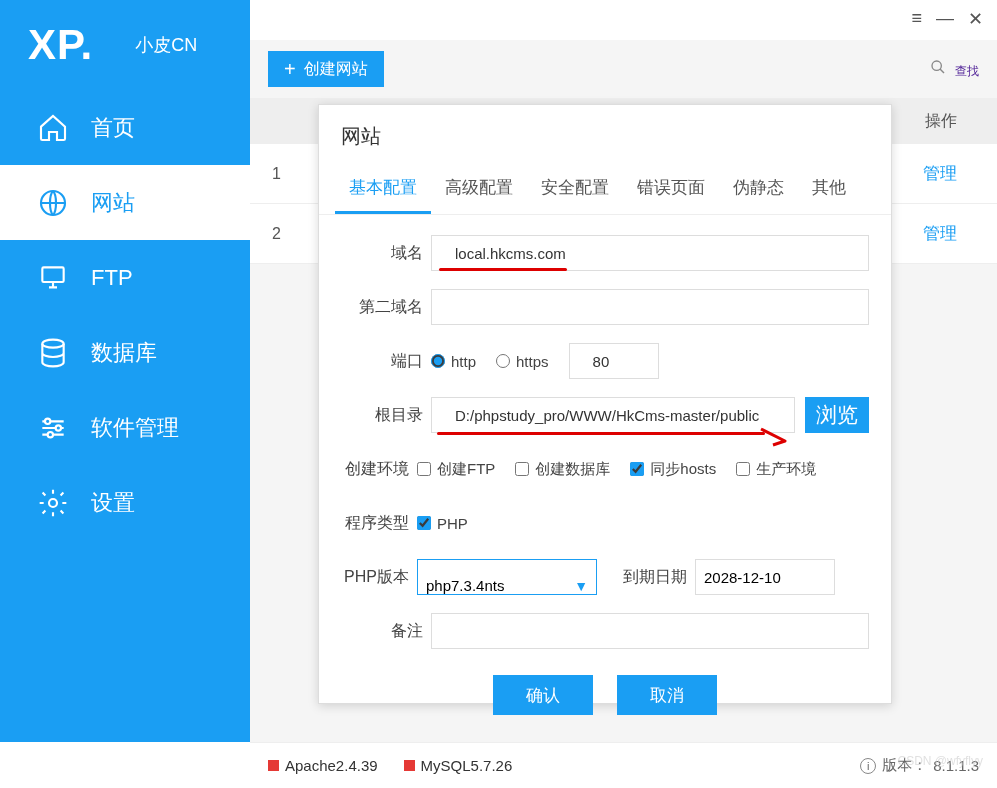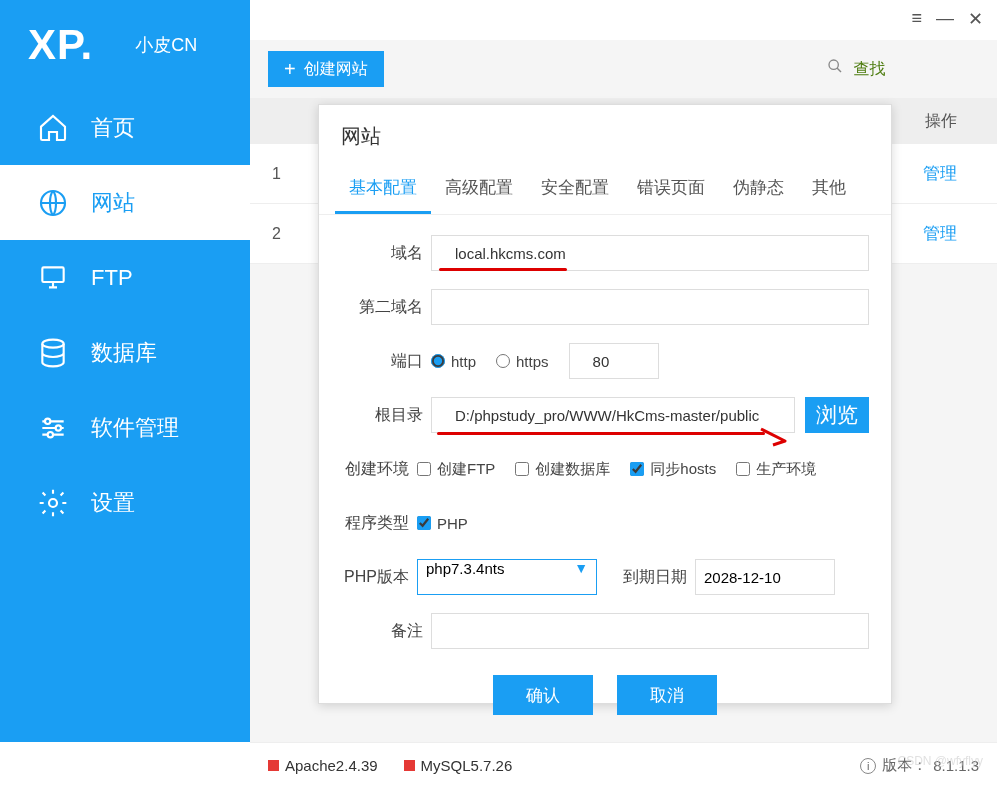--- a/index.html
+++ b/index.html
@@ -14,21 +14,21 @@
   .nav-item.active { background: #fff; color: #1a9ef3; }
   .nav-icon { width: 32px; height: 32px; margin-right: 22px; }
 
   .window-controls { position: absolute; top: 8px; right: 14px; display: flex; gap: 14px; font-size: 18px; color: #555; }
   .window-controls span { cursor: pointer; }
 
   .main { position: absolute; left: 250px; top: 40px; right: 0; bottom: 46px; background: #f5f5f5; }
   .toolbar { height: 58px; display: flex; align-items: center; padding: 0 18px; }
   .create-btn { background: #1a9ef3; color: #fff; border: none; height: 36px; padding: 0 16px; font-size: 16px; display: flex; align-items: center; cursor: pointer; }
   .create-btn .plus { font-size: 20px; margin-right: 8px; }
-  .search-area { flex: 1; text-align: center; color: #4d7c0f; font-size: 16px; margin-left: 350px; }
+  .search-area { flex: 1; text-align: right; color: #4c1d95; font-size: 12px; margin-left: 350px; }
   .search-icon { margin-right: 6px; }
 
   .table-head { height: 46px; background: #eee; display: flex; align-items: center; font-size: 16px; color: #555; }
   .col-op { position: absolute; right: 40px; }
   .table-row { height: 60px; background: #fff; border-bottom: 1px solid #eee; display: flex; align-items: center; padding-left: 22px; position: relative; }
   .row-num { color: #555; font-size: 16px; }
   .manage-link { position: absolute; right: 40px; color: #1a9ef3; font-size: 17px; cursor: pointer; }
 
   .modal { position: absolute; left: 318px; top: 104px; width: 574px; height: 600px; background: #fff; border: 1px solid #ddd; box-shadow: 0 2px 10px rgba(0,0,0,0.15); }
   .modal-title { font-size: 20px; color: #333; padding: 18px 22px 14px; }
@@ -40,21 +40,21 @@
   .form-row { display: flex; align-items: center; margin-bottom: 18px; min-height: 36px; }
   .form-label { width: 82px; text-align: right; font-size: 16px; color: #444; margin-right: 8px; }
   .text-input { height: 36px; border: 1px solid #ddd; padding: 0 23px; font-size: 15px; color: #333; }
   .domain-input { flex: 1; }
   .port-input { width: 90px; }
   .root-input { flex: 1; }
   .browse-btn { background: #1a9ef3; color: #fff; border: none; height: 36px; width: 64px; margin-left: 10px; font-size: 21px; cursor: pointer; }
   .radios { display: flex; align-items: center; gap: 20px; }
   .radio-wrap, .check-wrap { display: flex; align-items: center; gap: 6px; font-size: 15px; color: #444; }
   .checks { display: flex; gap: 20px; flex-wrap: wrap; }
-  .select { height: 36px; border: 1px solid #1a9ef3; width: 180px; padding: 0 8px; font-size: 15px; position: relative; display: flex; align-items: flex-start; }
+  .select { height: 36px; border: 1px solid #1a9ef3; width: 180px; padding: 0 8px; font-size: 15px; position: relative; display: flex; align-items: flex-end; }
   .select-arrow { position: absolute; right: 8px; color: #1a9ef3; font-size: 14px; }
   .exp-label { width: 74px; text-align: right; font-size: 16px; color: #444; margin: 0 8px 0 16px; }
   .exp-input { width: 140px; height: 36px; border: 1px solid #ddd; padding: 0 8px; font-size: 15px; }
 
   .modal-buttons { display: flex; justify-content: center; gap: 24px; margin-top: 26px; }
   .btn { width: 100px; height: 40px; border: none; background: #1a9ef3; color: #fff; font-size: 17px; cursor: pointer; }
 
   .underline-red { position: absolute; height: 3px; background: #d00; border-radius: 2px; }
 
   .statusbar { position: absolute; left: 250px; right: 0; bottom: 0; height: 46px; background: #fff; border-top: 1px solid #eee; display: flex; align-items: center; padding: 0 18px; font-size: 15px; color: #333; }

